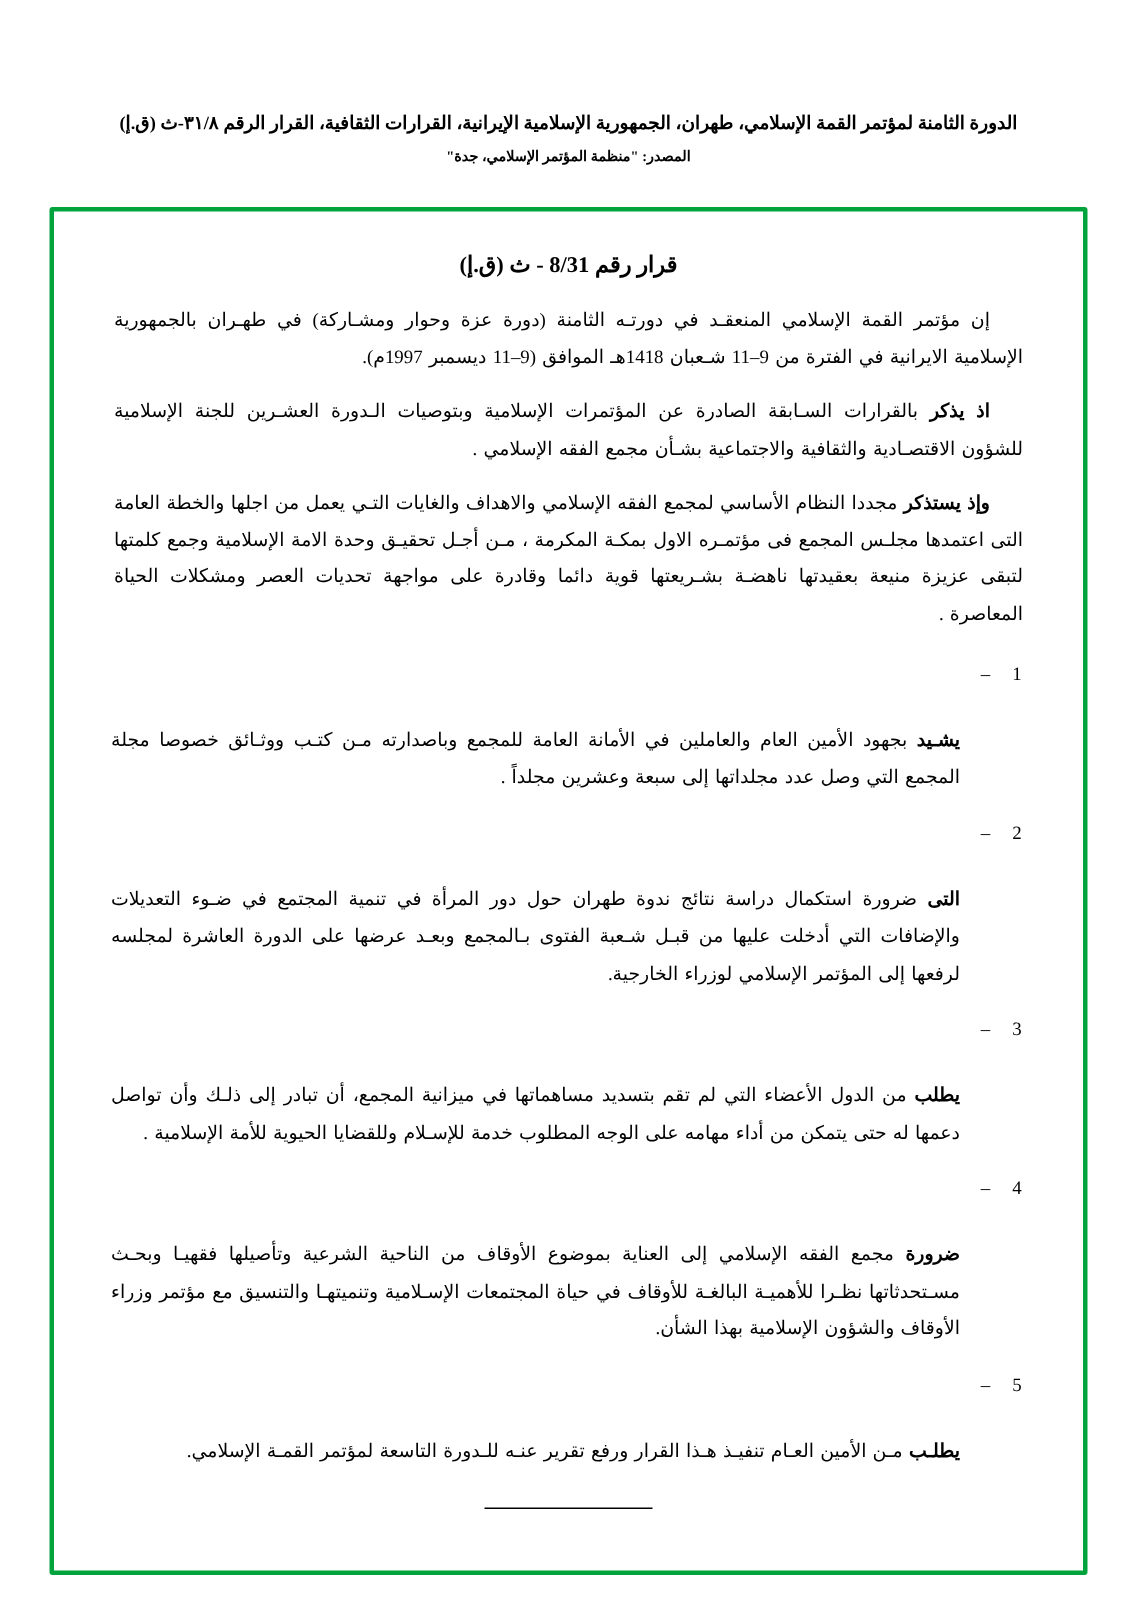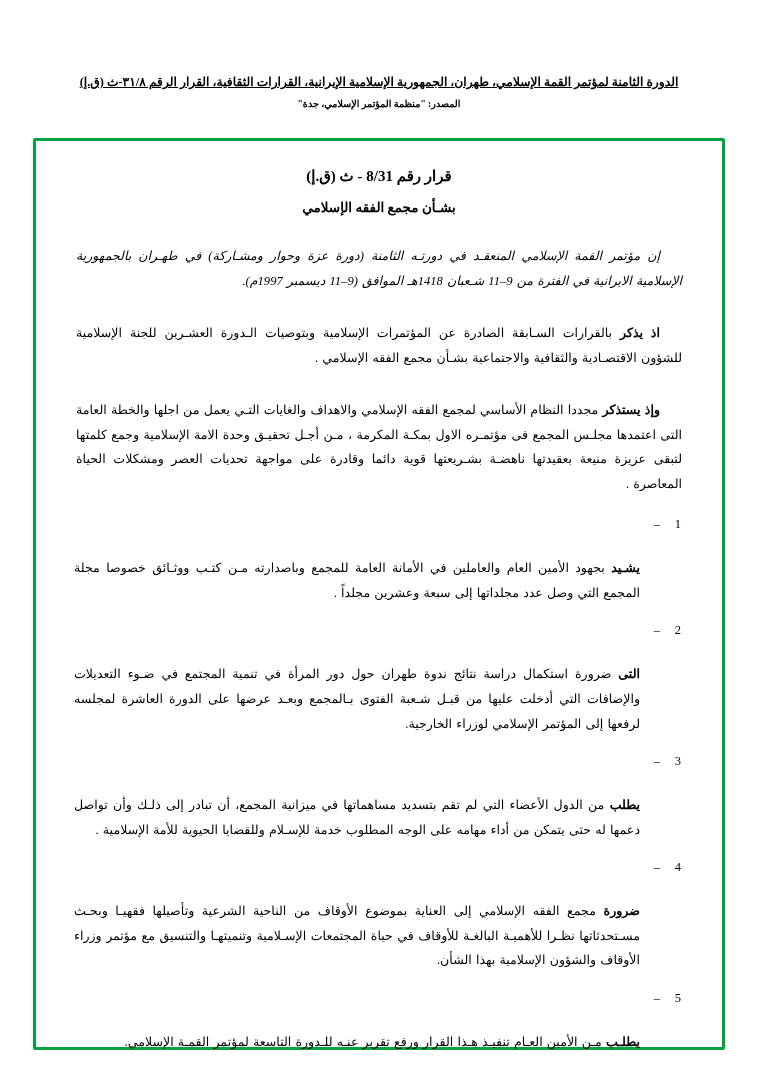--- a/index.html
+++ b/index.html
@@ -24,21 +24,20 @@
   .header-block {
     padding: 74px 44px 0 44px;
     text-align: center;
   }
   .header-title {
     font-size: 12.3px;
     font-weight: bold;
     line-height: 1.45;
     letter-spacing: 0px;
     direction: rtl;
-    text-decoration: underline;
   }
   .header-source {
     font-size: 9.6px;
     font-weight: bold;
     margin-top: 6px;
     direction: rtl;
   }
   .frame {
     position: absolute;
     top: 138px;
@@ -63,28 +62,27 @@
     font-weight: bold;
     direction: rtl;
     margin-top: 14px;
     letter-spacing: 0.5px;
   }
   .para {
     direction: rtl;
     text-align: justify;
     font-size: 12.6px;
     line-height: 1.95;
-    margin-top: 28px;
+    margin-top: 12px;
     padding: 0 6px;
     word-spacing: 1px;
   }
   .para.first {
-    margin-top: 28px;
+    margin-top: 15px;
     text-indent: 22px;
-    font-style: italic;
   }
   .para.ind {
     text-indent: 22px;
   }
   .b {
     font-weight: bold;
   }
   .items {
     margin-top: 20px;
   }
@@ -132,21 +130,20 @@
 <div class="page">
 
   <div class="header-block">
     <div class="header-title">الدورة الثامنة لمؤتمر القمة الإسلامي، طهران، الجمهورية الإسلامية الإيرانية، القرارات الثقافية، القرار الرقم ٣١/٨-ث (ق.إ)</div>
     <div class="header-source">المصدر: "منظمة المؤتمر الإسلامي، جدة"</div>
   </div>
 
   <div class="frame">
 
     <div class="doc-title">قرار رقم 8/31 - ث (ق.إ)</div>
-    <div class="doc-subtitle">بشـأن مجمع الفقه الإسلامي</div>
 
     <div class="para first">
       <span>إن مؤتمر القمة الإسلامي المنعقـد في دورتـه الثامنة (دورة عزة وحوار ومشـاركة) في طهـران بالجمهورية الإسلامية الايرانية في الفترة من 9–11 شـعبان 1418هـ الموافق (9–11 ديسمبر 1997م).</span>
     </div>
 
     <div class="para ind">
       <span class="b">اذ يذكر</span>
       <span>بالقرارات السـابقة الصادرة عن المؤتمرات الإسلامية وبتوصيات الـدورة العشـرين للجنة الإسلامية للشؤون الاقتصـادية والثقافية والاجتماعية بشـأن مجمع الفقه الإسلامي .</span>
     </div>
 

